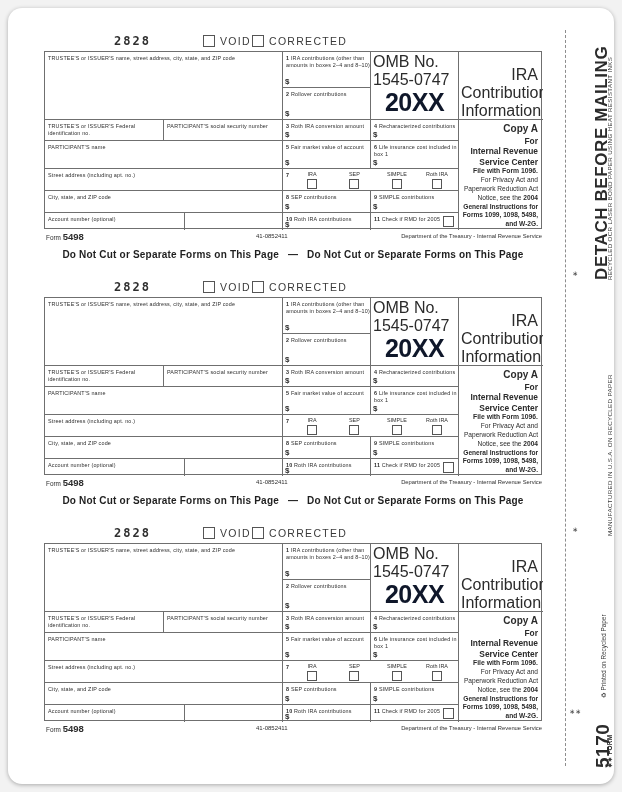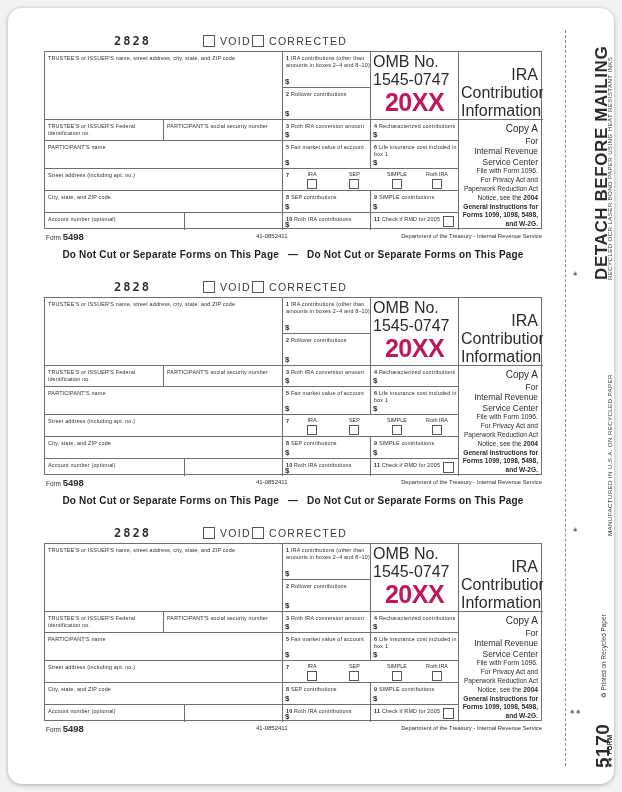--- a/index.html
+++ b/index.html
@@ -104,25 +104,25 @@
   }
 
   
   .panel{
     position:absolute;box-sizing:border-box;
     text-align:right;padding:1px 5px 0 2px;
     color:#2b2b2b;
   }
   .yr{
     font-size:25px;font-weight:bold;letter-spacing:-.5px;
-    text-align:center;line-height:1;margin-top:1px;color:#be185d;
+    text-align:center;line-height:1;margin-top:1px;color:#0f172a;
   }
   .fm{font-size:6px;text-align:right;padding-right:4px;margin-top:3px;}
   .fm b{font-size:10px;}
-  .copyA{font-size:10px;font-weight:normal;line-height:1.25;}
+  .copyA{font-size:10px;font-weight:bold;line-height:1.25;}
   .copyA .sm{font-size:8.4px;}
   .notice{font-size:6.6px;line-height:1.32;font-weight:bold;}
   .notice .reg{font-weight:normal;}
 
   
   .ck7{position:absolute;display:flex;flex-direction:column;align-items:center;}
   .ck7 span{font-size:5.4px;color:#2e2e2e;margin-bottom:1.5px;}
   .ck7 i{width:8px;height:8px;border:1px solid #555;background:#fff;display:block;}
   .ckbig{
     position:absolute;width:9px;height:9px;border:1px solid #555;background:#fff;

